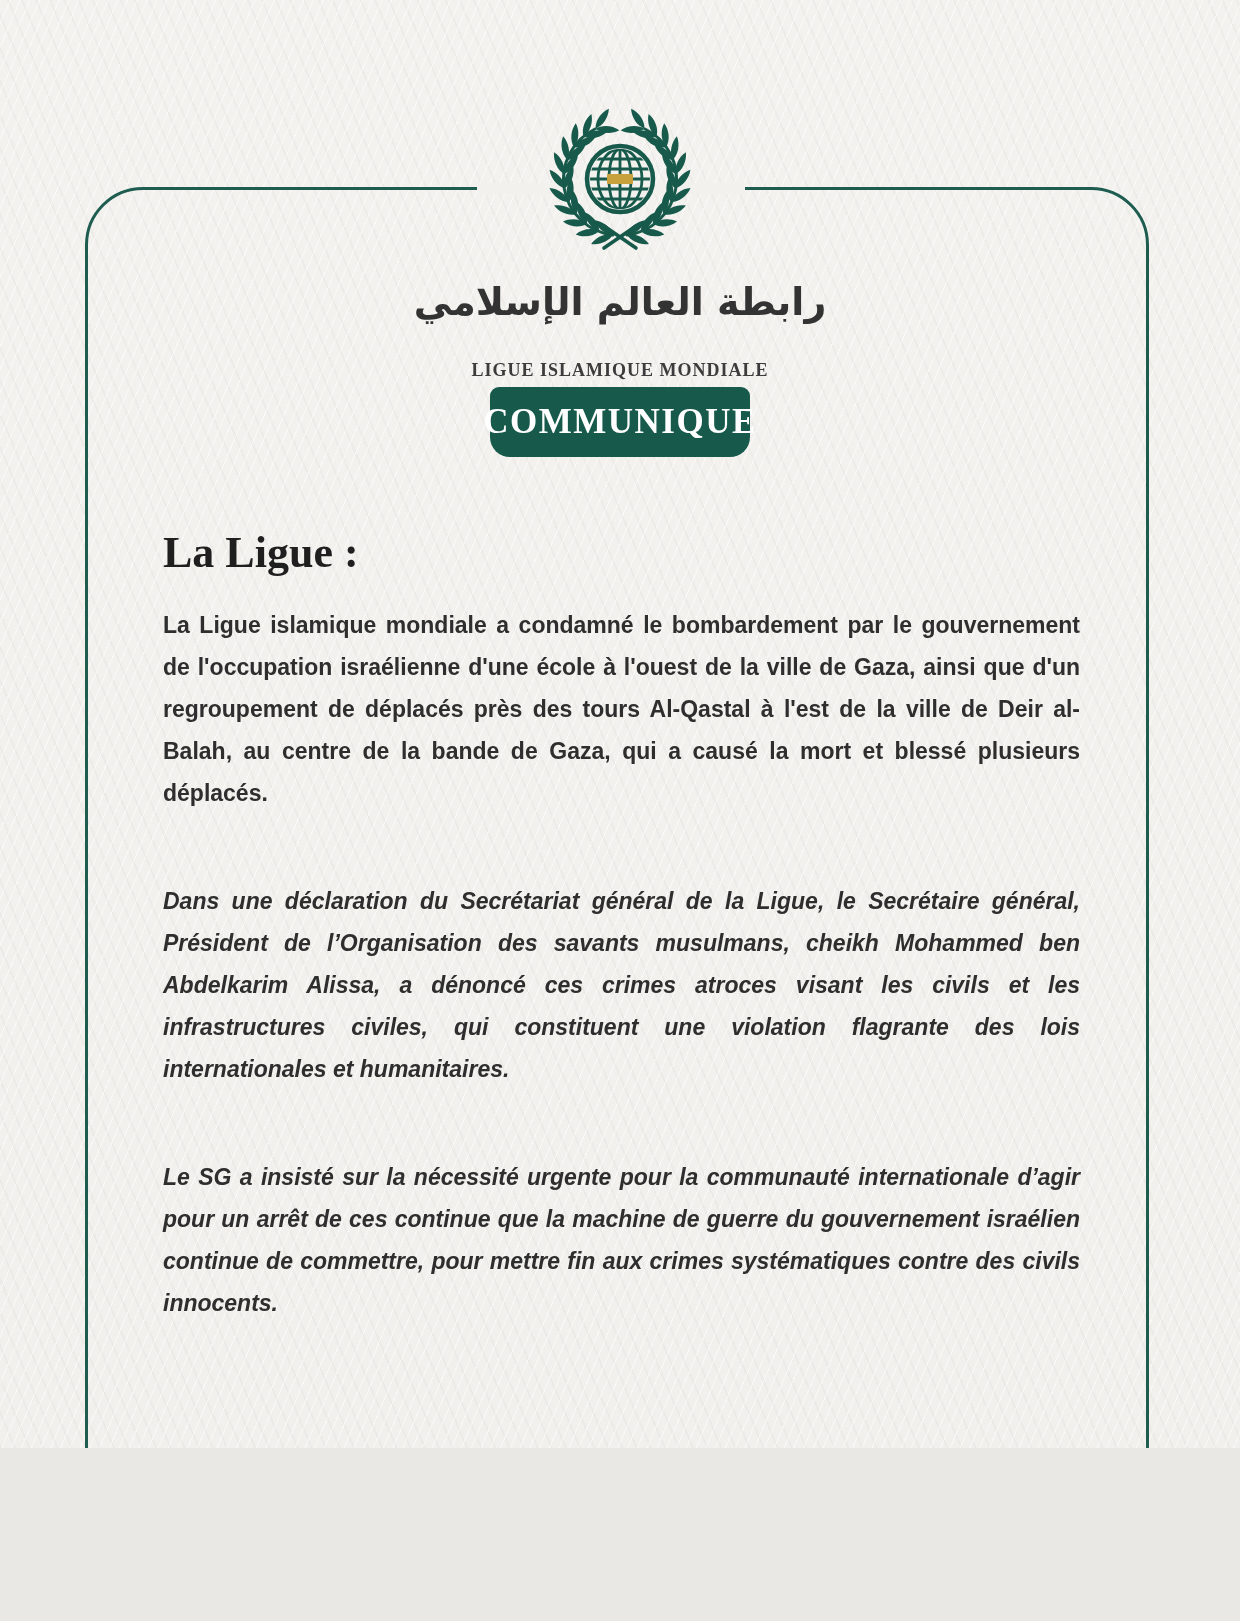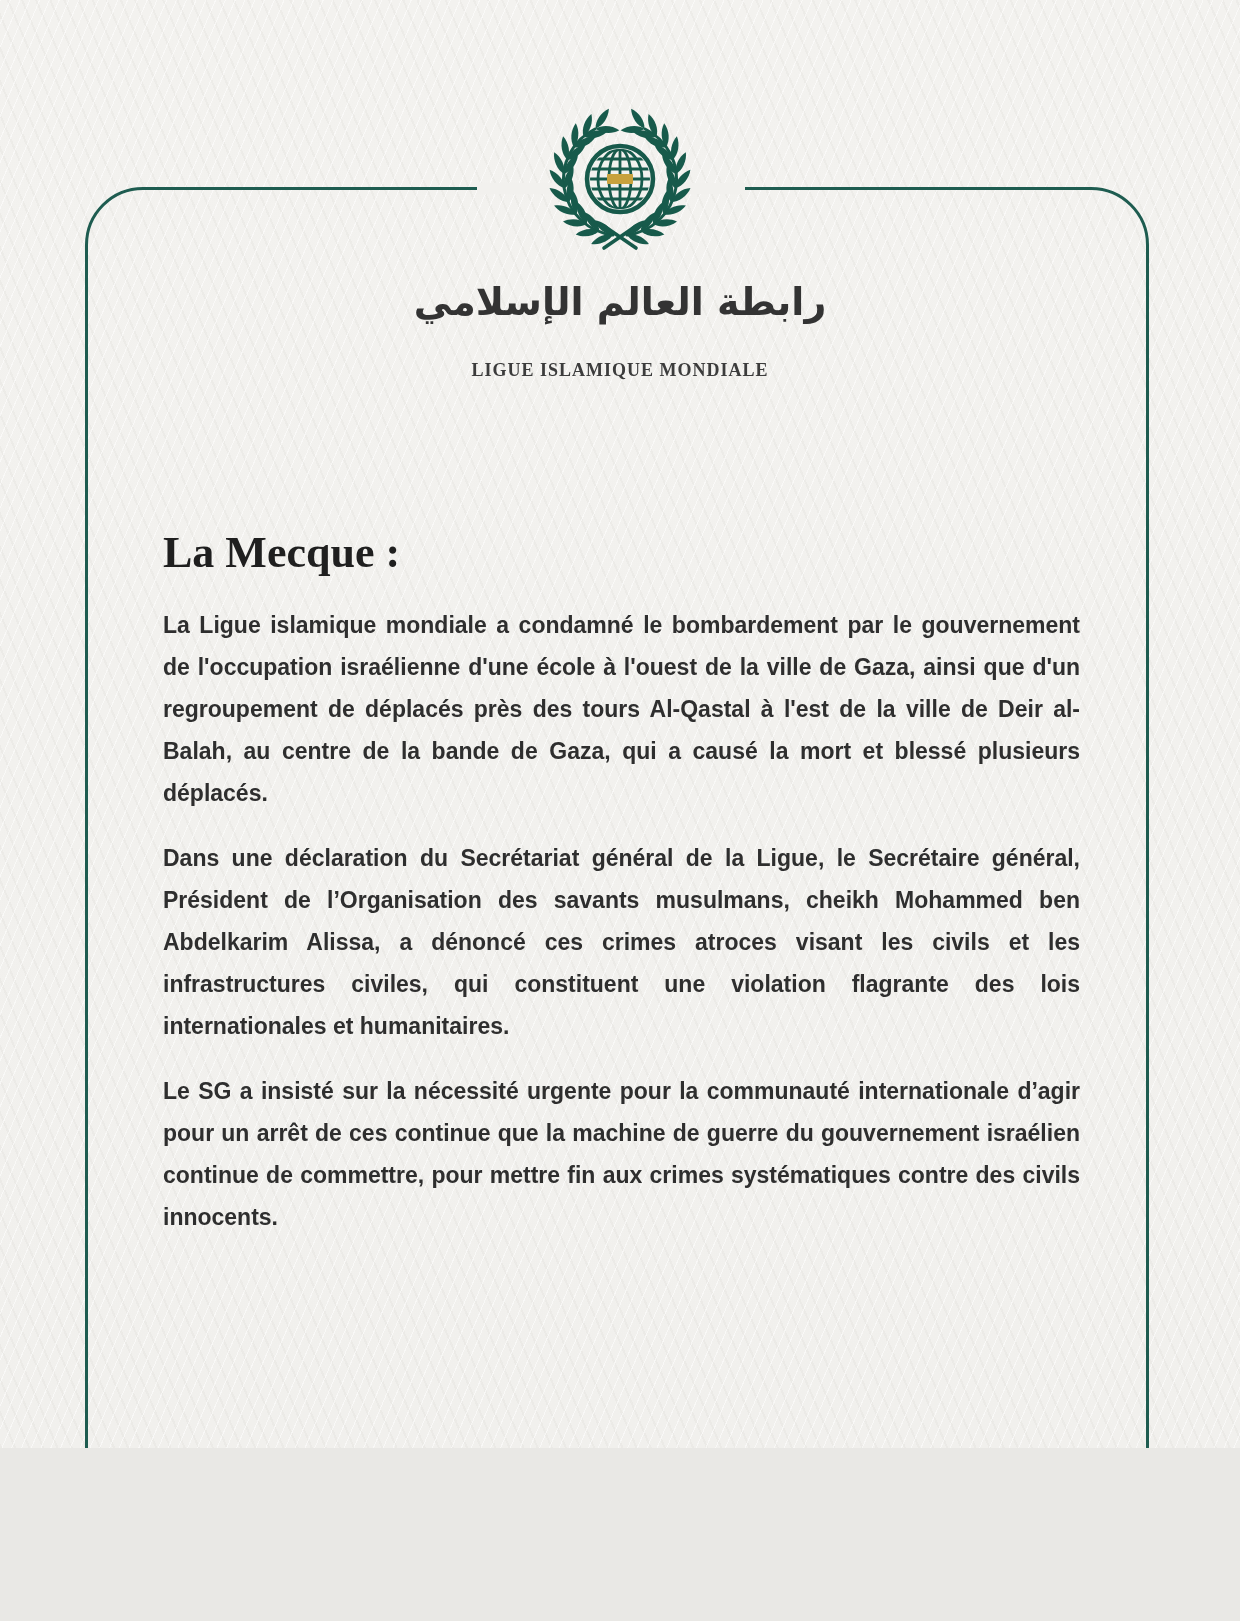--- a/index.html
+++ b/index.html
@@ -58,21 +58,21 @@
     margin:0 0 26px 0;
     font-family:"Liberation Serif", serif;
     font-weight:bold;font-size:44px;line-height:50px;
     color:#1f1f1f;
   }
   .content p{
     margin:0;
     font-size:23px;line-height:42px;font-weight:600;
     text-align:justify;text-justify:inter-word;
   }
-  .content p + p{margin-top:23px;}
+  .content p + p{margin-top:66px;font-style:italic;}
 </style>
 </head>
 <body>
 
 <div class="page">
 
   <div class="card"></div>
   <div class="border-mask"></div>
 
   <svg class="logo-svg" viewBox="0 0 160 150" xmlns="http://www.w3.org/2000/svg">
@@ -145,21 +145,24 @@
       <ellipse cx="80" cy="72" rx="11" ry="30"></ellipse>
       <ellipse cx="80" cy="72" rx="22" ry="30"></ellipse>
     </g>
     <rect x="67" y="67" width="26" height="10" rx="1" fill="#c8a13d"></rect>
   </svg>
 
   <div class="arabic">رابطة العالم الإسلامي</div>
 
   <div class="orgname">LIGUE ISLAMIQUE MONDIALE</div>
 
+  <div class="badge">
+    <span>COMMUNIQUE</span>
+  </div>
 
   <div class="content">
-    <h2 class="dateline">La Mecque :</h2>
+    <h2 class="dateline">La Ligue :</h2>
     <p>La Ligue islamique mondiale a condamné le bombardement par le gouvernement de l'occupation israélienne d'une école à l'ouest de la ville de Gaza, ainsi que d'un regroupement de déplacés près des tours Al-Qastal à l'est de la ville de Deir al-Balah, au centre de la bande de Gaza, qui a causé la mort et blessé plusieurs déplacés.</p>
     <p>Dans une déclaration du Secrétariat général de la Ligue, le Secrétaire général, Président de l’Organisation des savants musulmans, cheikh Mohammed ben Abdelkarim Alissa, a dénoncé ces crimes atroces visant les civils et les infrastructures civiles, qui constituent une violation flagrante des lois internationales et humanitaires.</p>
     <p>Le SG a insisté sur la nécessité urgente pour la communauté internationale d’agir pour un arrêt de ces continue que la machine de guerre du gouvernement israélien continue de commettre, pour mettre fin aux crimes systématiques contre des civils innocents.</p>
   </div>
 
 </div>
 
 </body></html>

